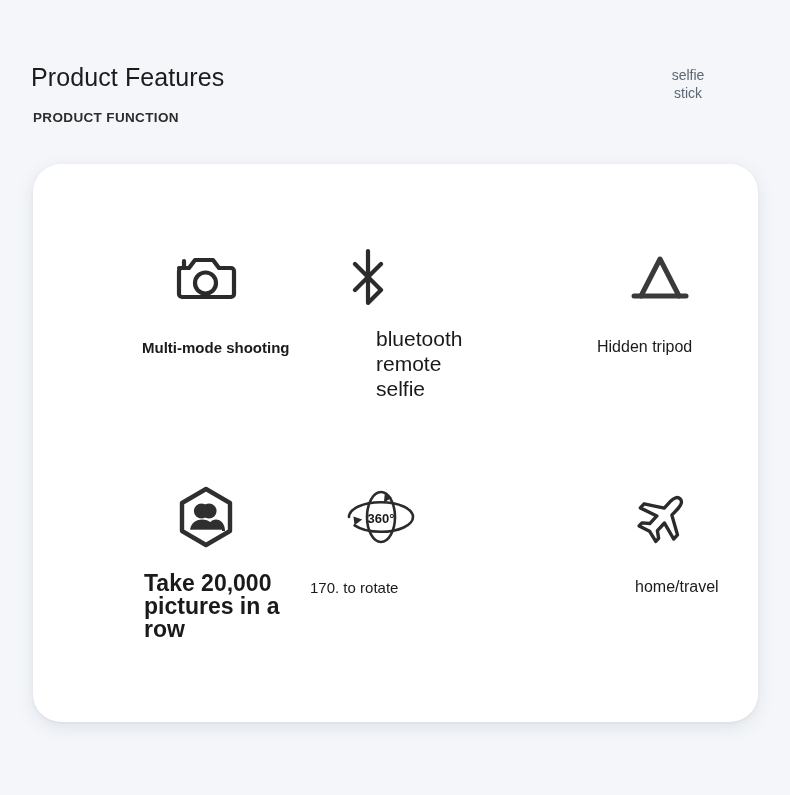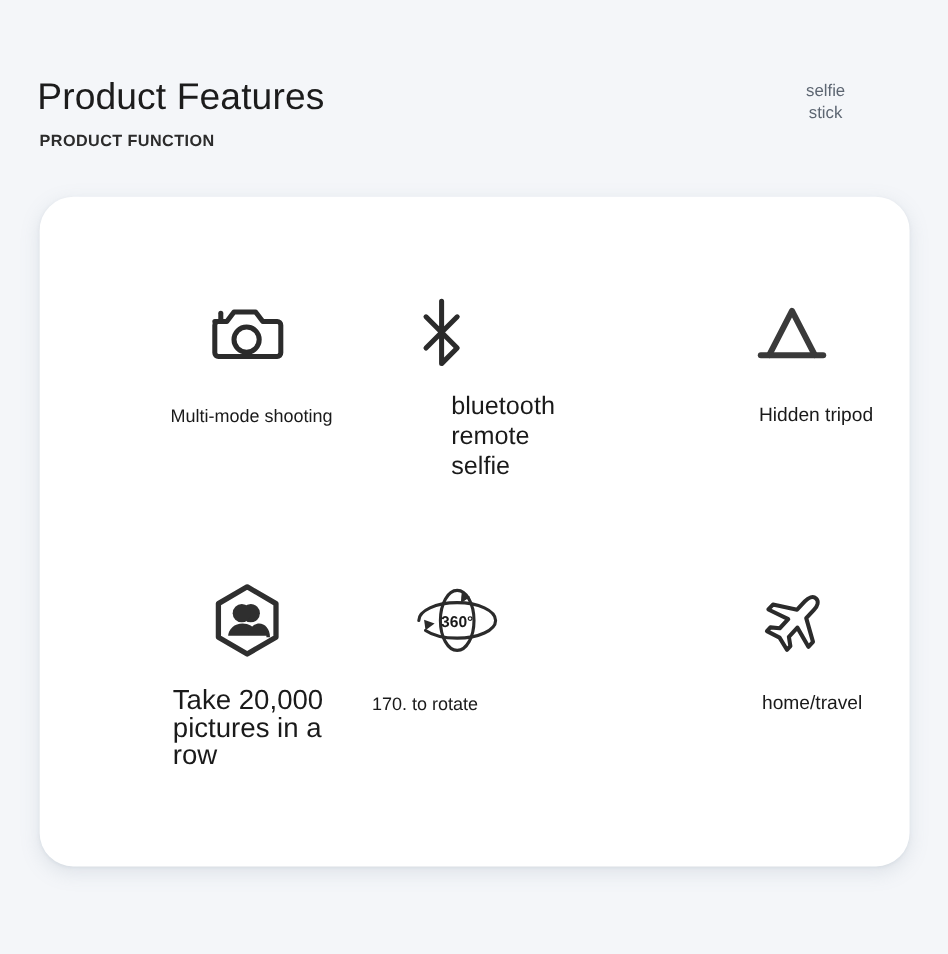--- a/index.html
+++ b/index.html
@@ -20,21 +20,21 @@
     position: absolute;
     left: 0;
     top: 0;
     width: 790px;
     height: 150px;
   }
   .page-title {
     position: absolute;
     left: 31px;
     top: 63px;
-    font-size: 31px;
+    font-size: 25px;
     font-weight: 400;
     color: #1c1c1c;
     letter-spacing: 0.1px;
     white-space: nowrap;
   }
   .page-subtitle {
     position: absolute;
     left: 33px;
     top: 110px;
     font-size: 13.5px;
@@ -73,21 +73,21 @@
     top: 0;
     width: 725px;
     height: 558px;
   }
 
   .cell {
     position: absolute;
     width: 230px;
   }
   
-  .col-0 { left: 38px; }
+  .col-0 { left: 38px; font-weight: bold; }
   .col-1 { left: 268px; }
   .col-2 { left: 500px; }
   
   .row-0 { top: 78px; }
   .row-1 { top: 318px; }
 
   .icon-wrap {
     height: 70px;
     display: flex;
     align-items: center;
@@ -115,21 +115,20 @@
     font-size: 21px;
     line-height: 25px;
   }
 
   .c2 .icon-wrap { padding-left: 96px; }
   .c2 .cell-label {
     margin-top: 25px;
     margin-left: 64px;
     font-size: 16px;
     line-height: 20px;
-    text-align: center;
   }
 
   .c3 .icon-wrap { padding-left: 106px; }
   .c3 .cell-label {
     margin-top: 20px;
     margin-left: 73px;
     font-size: 23px;
     line-height: 23px;
   }
 

